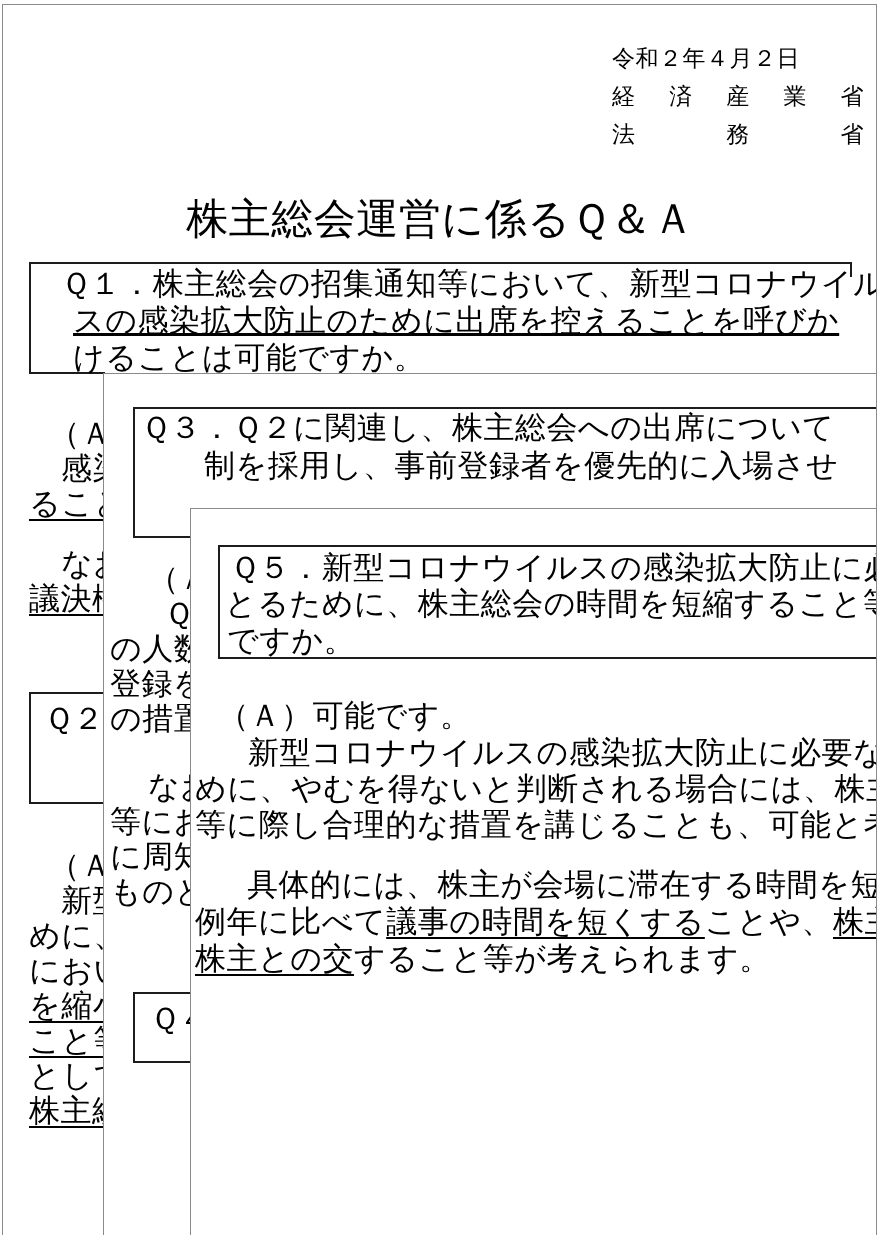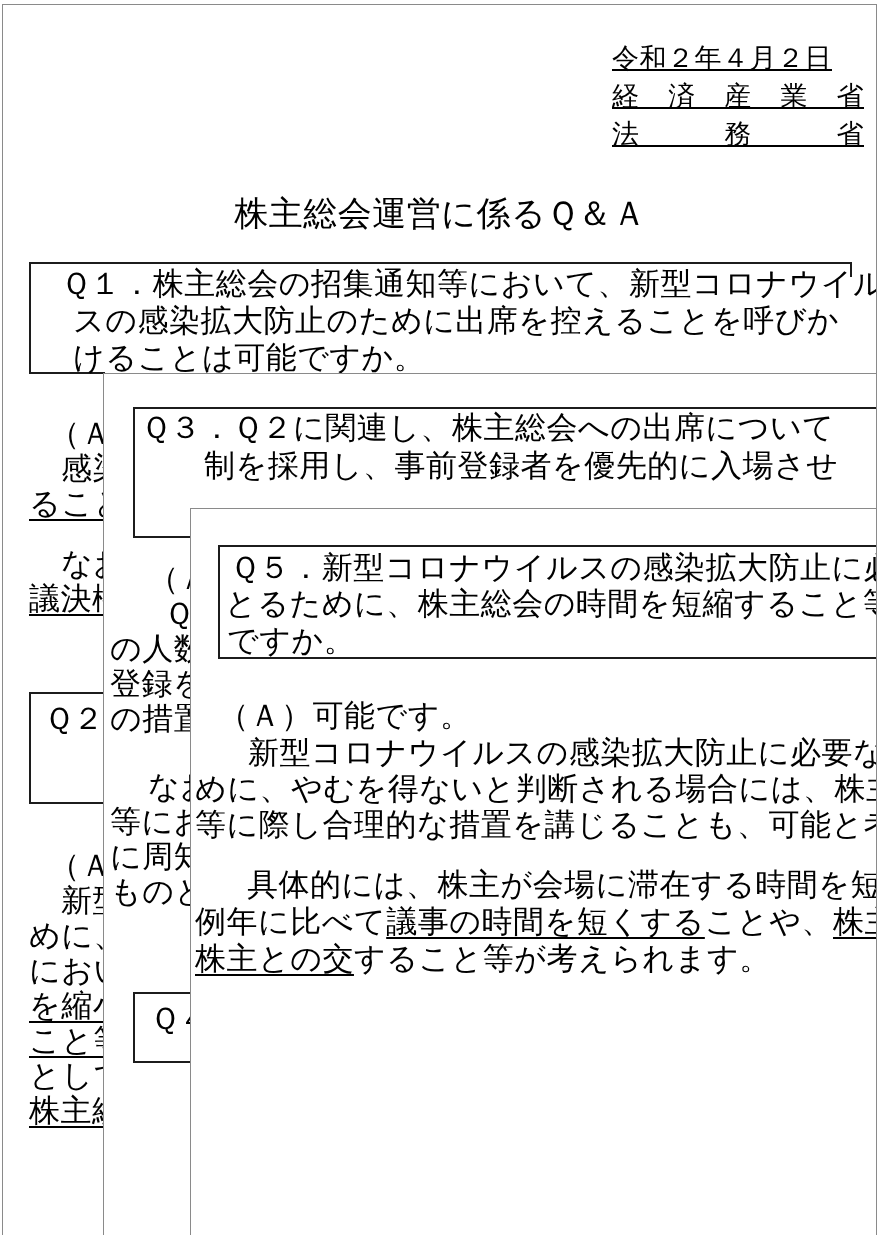--- a/index.html
+++ b/index.html
@@ -10,45 +10,45 @@
   #page1{left:2px;top:4px;width:875px;height:1400px;z-index:1;}
   #page2{left:103px;top:373px;width:774px;height:1100px;z-index:2;}
   #page3{left:190px;top:508px;width:687px;height:1000px;z-index:3;}
   .t{position:absolute;white-space:pre;font-size:31px;letter-spacing:0.5px;line-height:1.12;}
   .u{text-decoration:underline;text-underline-offset:5px;text-decoration-thickness:2px;}
   .qbox{position:absolute;border:2px solid #1c1c1c;box-sizing:border-box;background:transparent;}
   .nr{border-right:none;}
   .nb{border-bottom:none;}
   .seg{position:absolute;background:#1c1c1c;}
   .datewrap{position:absolute;left:609px;top:34px;width:252px;}
-  .datewrap .dl{font-size:27px;letter-spacing:0.5px;line-height:38px;white-space:pre;text-decoration:underline;}
+  .datewrap .dl{font-size:23px;letter-spacing:0.5px;line-height:38px;white-space:pre;}
   .jfy{text-align:justify;text-align-last:justify;}
   .title{position:absolute;left:0;top:186px;width:875px;text-align:center;
-         font-size:34px;letter-spacing:0.5px;white-space:pre;}
+         font-size:42px;letter-spacing:0.5px;white-space:pre;}
 </style>
 </head>
 <body>
 
 <div id="canvas">
 
   <div class="page" id="page1">
 
     <div class="datewrap">
       <div class="dl">令和２年４月２日</div>
       <div class="dl jfy">経済産業省</div>
       <div class="dl jfy">法務省</div>
     </div>
 
     <div class="title">株主総会運営に係るＱ＆Ａ</div>
 
     <div class="qbox nr nb" style="left:26px;top:257px;width:823px;height:112px;"></div>
     <div class="seg" style="left:26px;top:367px;width:76px;height:2px;"></div>
     <div class="seg" style="left:847px;top:257px;width:2px;height:15px;"></div>
     <div class="t" style="left:33px;top:262px;margin-left:25px;">Ｑ１．株主総会の招集通知等において、新型コロナウイル</div>
-    <div class="t" style="left:70px;top:299px;">スの感染拡大防止のために出席を控えることを呼びか</div>
+    <div class="t" style="left:70px;top:299px;text-decoration:underline;">スの感染拡大防止のために出席を控えることを呼びか</div>
     <div class="t" style="left:70px;top:336px;text-align:center;">けることは可能ですか。</div>
 
     <div class="t" style="left:46px;top:412px;">（Ａ）可能です。</div>
     <div class="t" style="left:58px;top:447px;">感染拡大</div>
     <div class="t u" style="left:26px;top:482px;">ることは</div>
     <div class="t" style="left:58px;top:542px;">なお、</div>
     <div class="t u" style="left:26px;top:577px;">議決権の</div>
 
     <div class="qbox" style="left:26px;top:687px;width:170px;height:112px;"></div>
     <div class="t" style="left:41px;top:697px;">Ｑ２</div>

